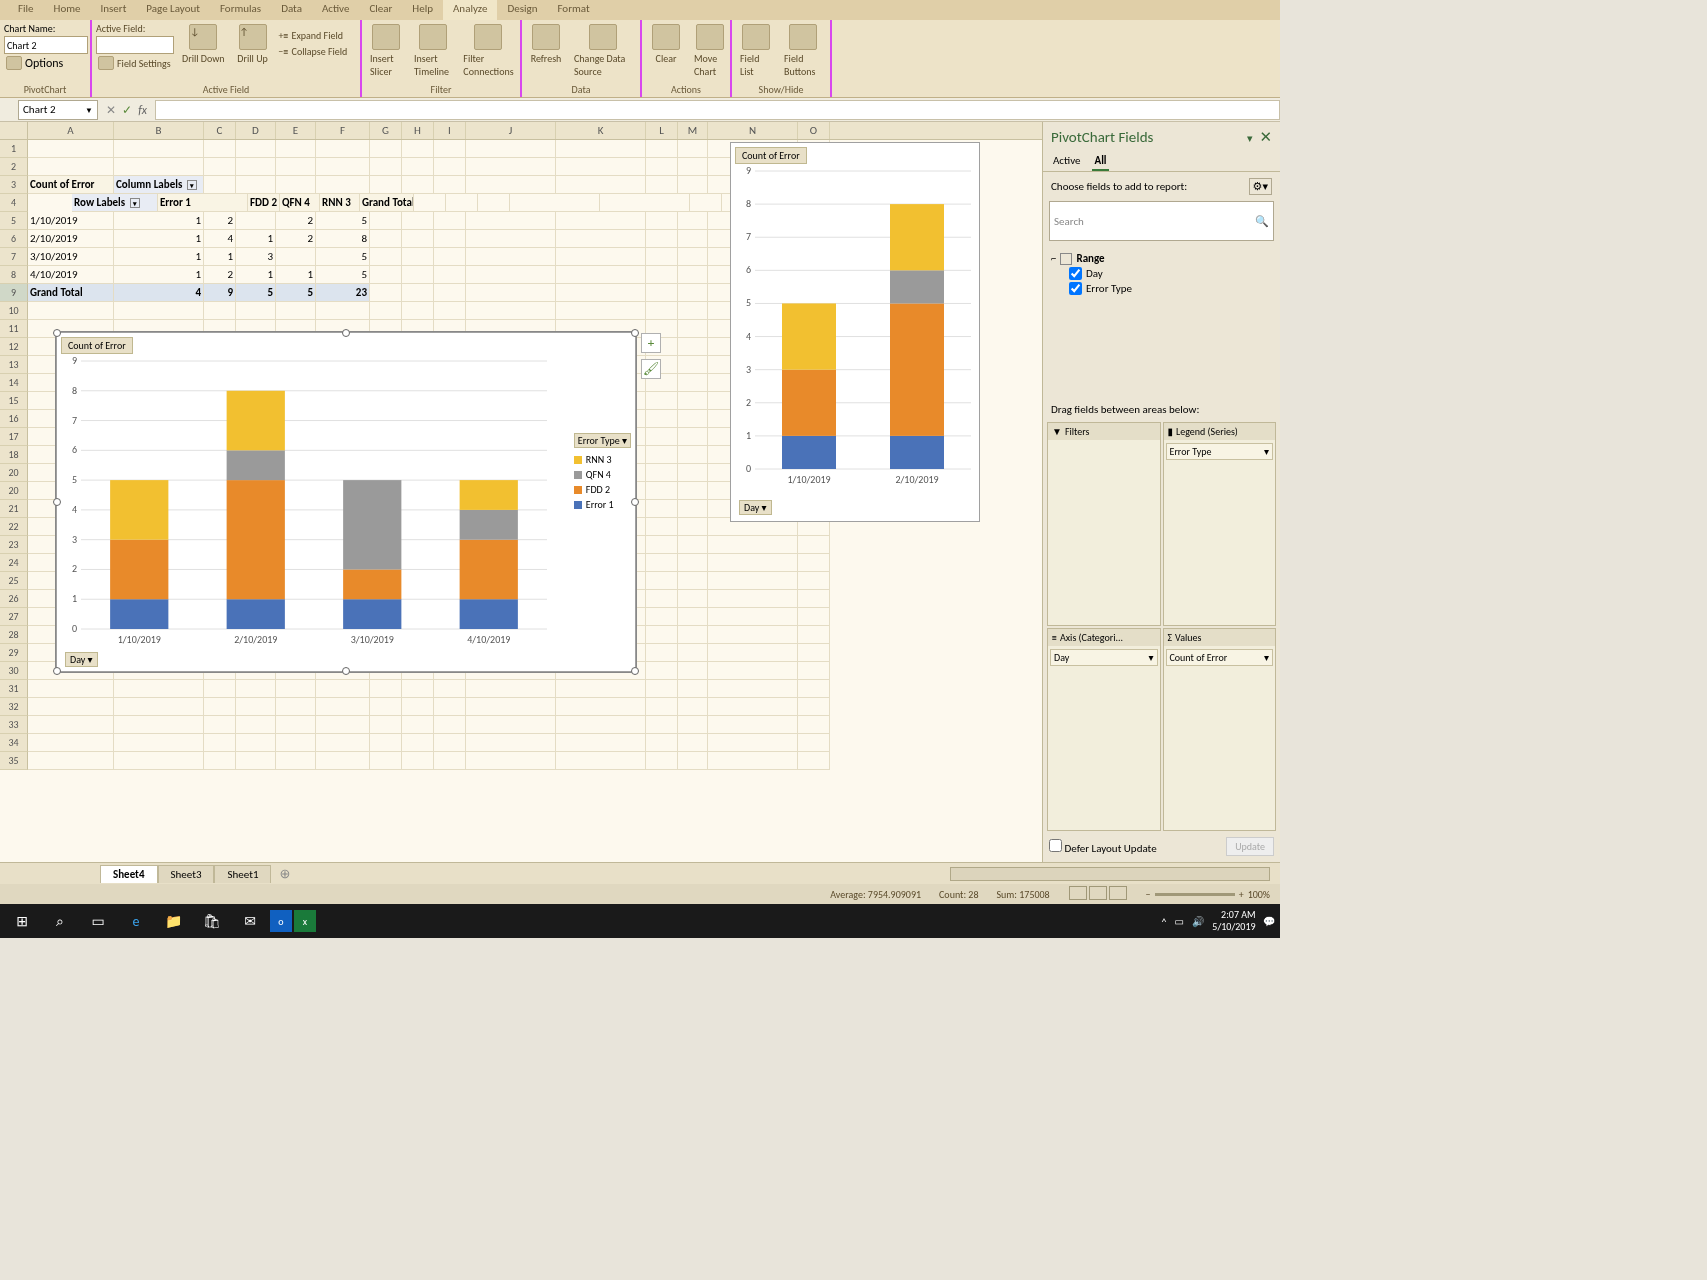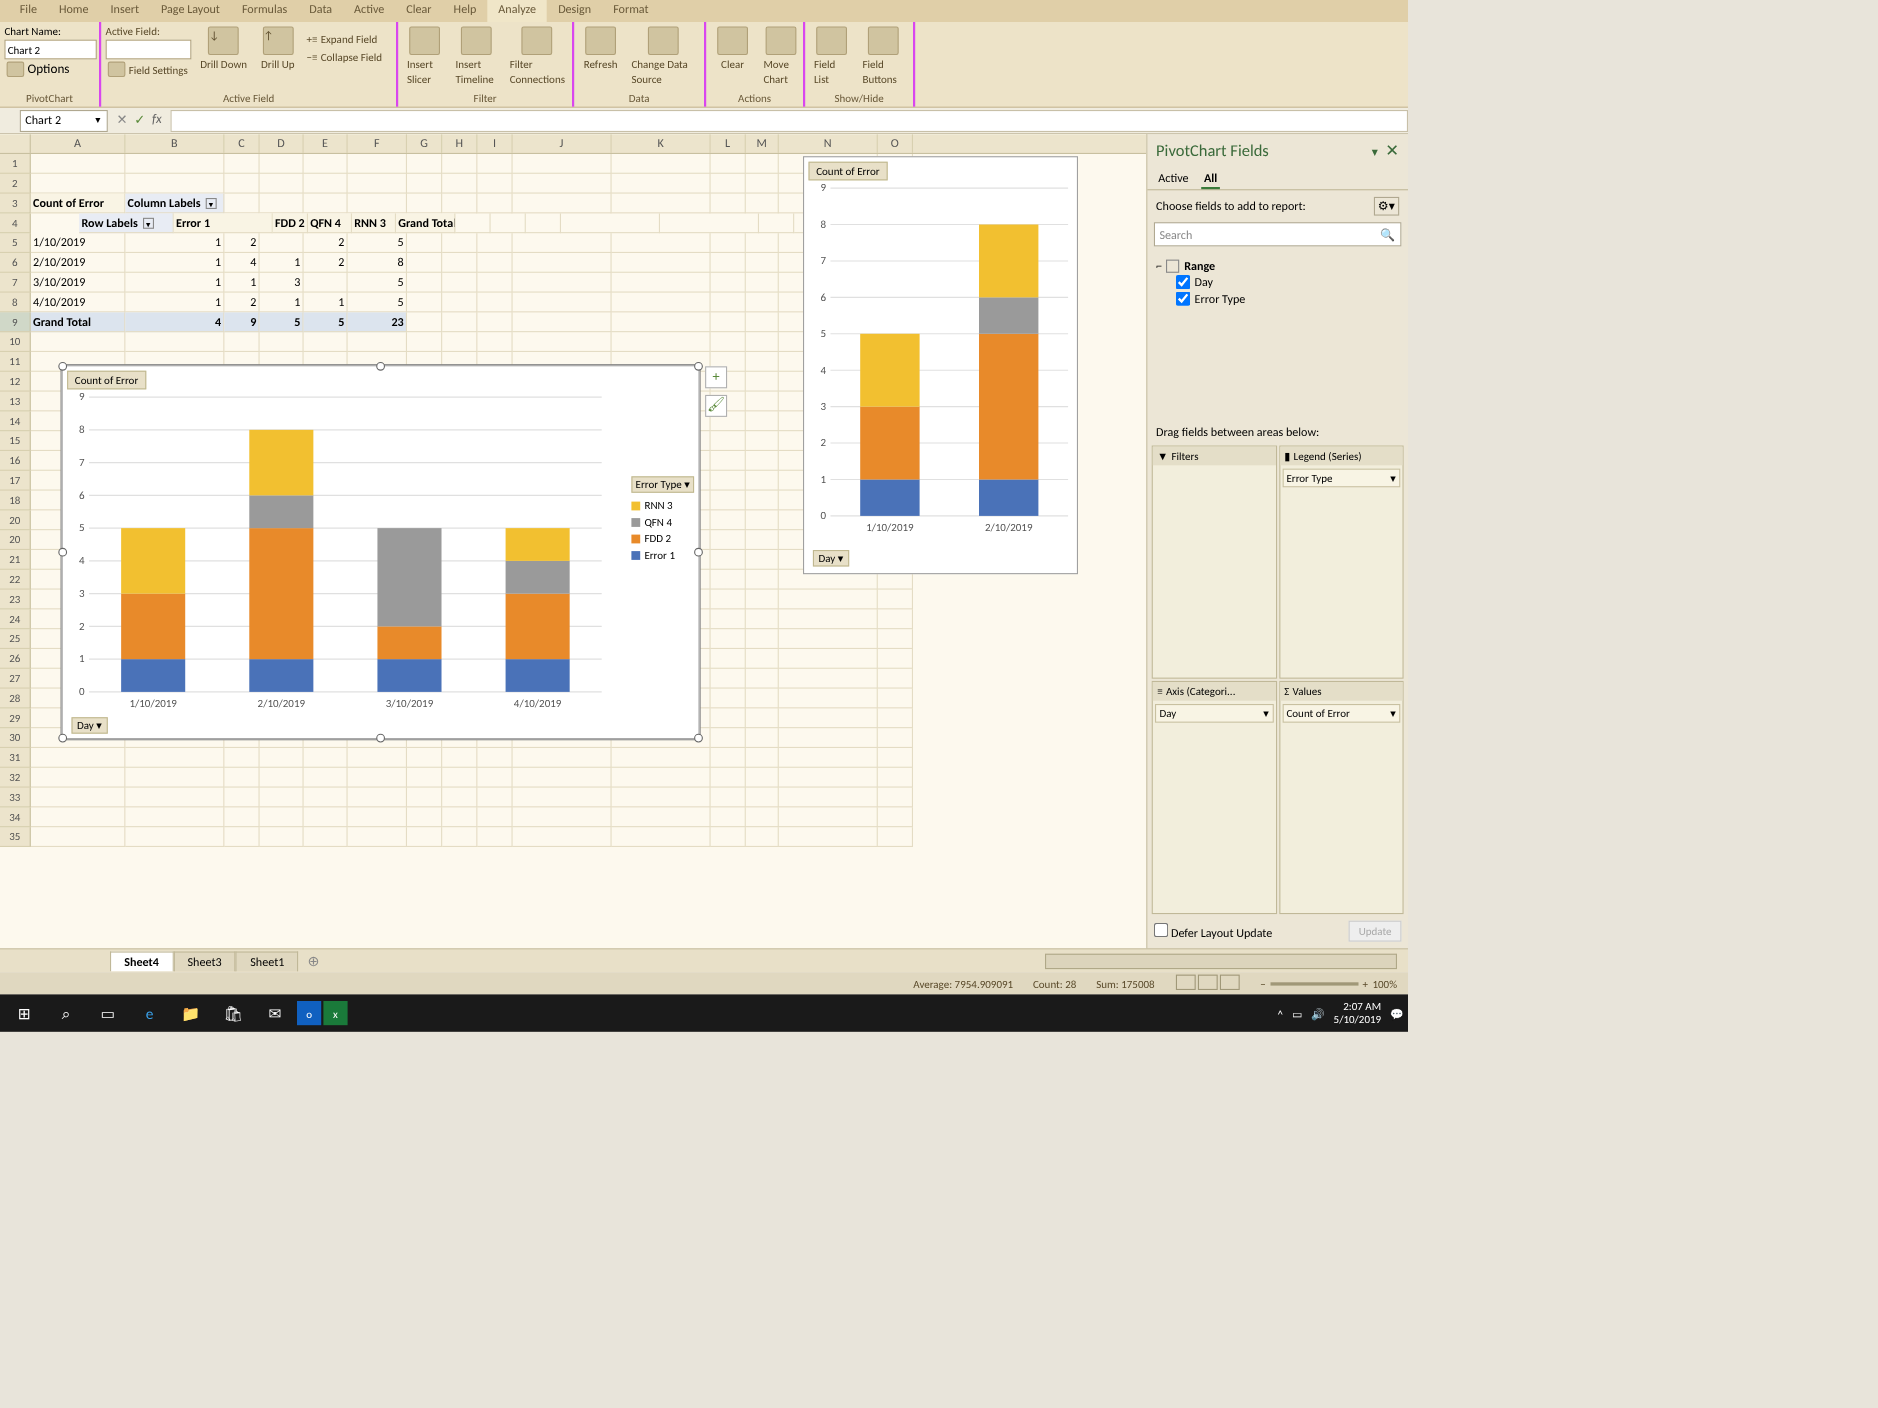--- a/index.html
+++ b/index.html
@@ -71,21 +71,21 @@
   
   
   .side-btn { position: absolute; width: 20px; height: 20px; background: #fff; border: 1px solid #b0b0b0; text-align: center; line-height: 18px; font-size: 13px; color: #5a8a3a; }
   
   
   .pane-head { display: flex; justify-content: space-between; align-items: center; padding: 6px 8px; font-size: 15px; color: #3a6a3a; }
   .pane-tabs { display: flex; gap: 10px; padding: 0 8px; font-size: 11px; border-bottom: 1px solid #c0b898; }
   .pane-tabs span { padding: 2px 2px; }
   .pane-tabs span.act { border-bottom: 2px solid #3a7a3a; font-weight: bold; }
   .pane-sub { padding: 6px 8px; font-size: 11px; display: flex; justify-content: space-between; align-items: center; }
-  .pane-search { margin: 0 6px 6px; height: 22px; border: 1px solid #b0a890; background: #fff; display: flex; align-items: center; justify-content: space-between; padding: 0 4px; font-size: 11px; color: #888; }
+  .pane-search { margin: 0 6px 6px; height: 40px; border: 1px solid #b0a890; background: #fff; display: flex; align-items: center; justify-content: space-between; padding: 0 4px; font-size: 11px; color: #888; }
   .field-list { padding: 4px 8px; font-size: 11px; flex: 0 0 150px; overflow: auto; }
   .fld { display: flex; align-items: center; gap: 4px; padding: 1px 0; }
   .fld input { margin: 0; }
   .drag-label { padding: 6px 8px; font-size: 11px; }
   .areas { display: grid; grid-template-columns: 1fr 1fr; grid-template-rows: 1fr 1fr; gap: 2px; padding: 0 4px; flex: 1; }
   .area { border: 1px solid #c0b898; background: #f2eedc; display: flex; flex-direction: column; }
   .area-title { font-size: 10px; padding: 2px 4px; background: #e4dec8; display: flex; align-items: center; gap: 3px; }
   .area-body { flex: 1; padding: 2px; font-size: 10px; }
   .area-item { background: #f8f4e4; border: 1px solid #c8c0a0; padding: 1px 3px; display: flex; justify-content: space-between; margin: 1px 0; }
   .defer { display: flex; align-items: center; gap: 16px; padding: 6px; font-size: 11px; justify-content: space-between; }

